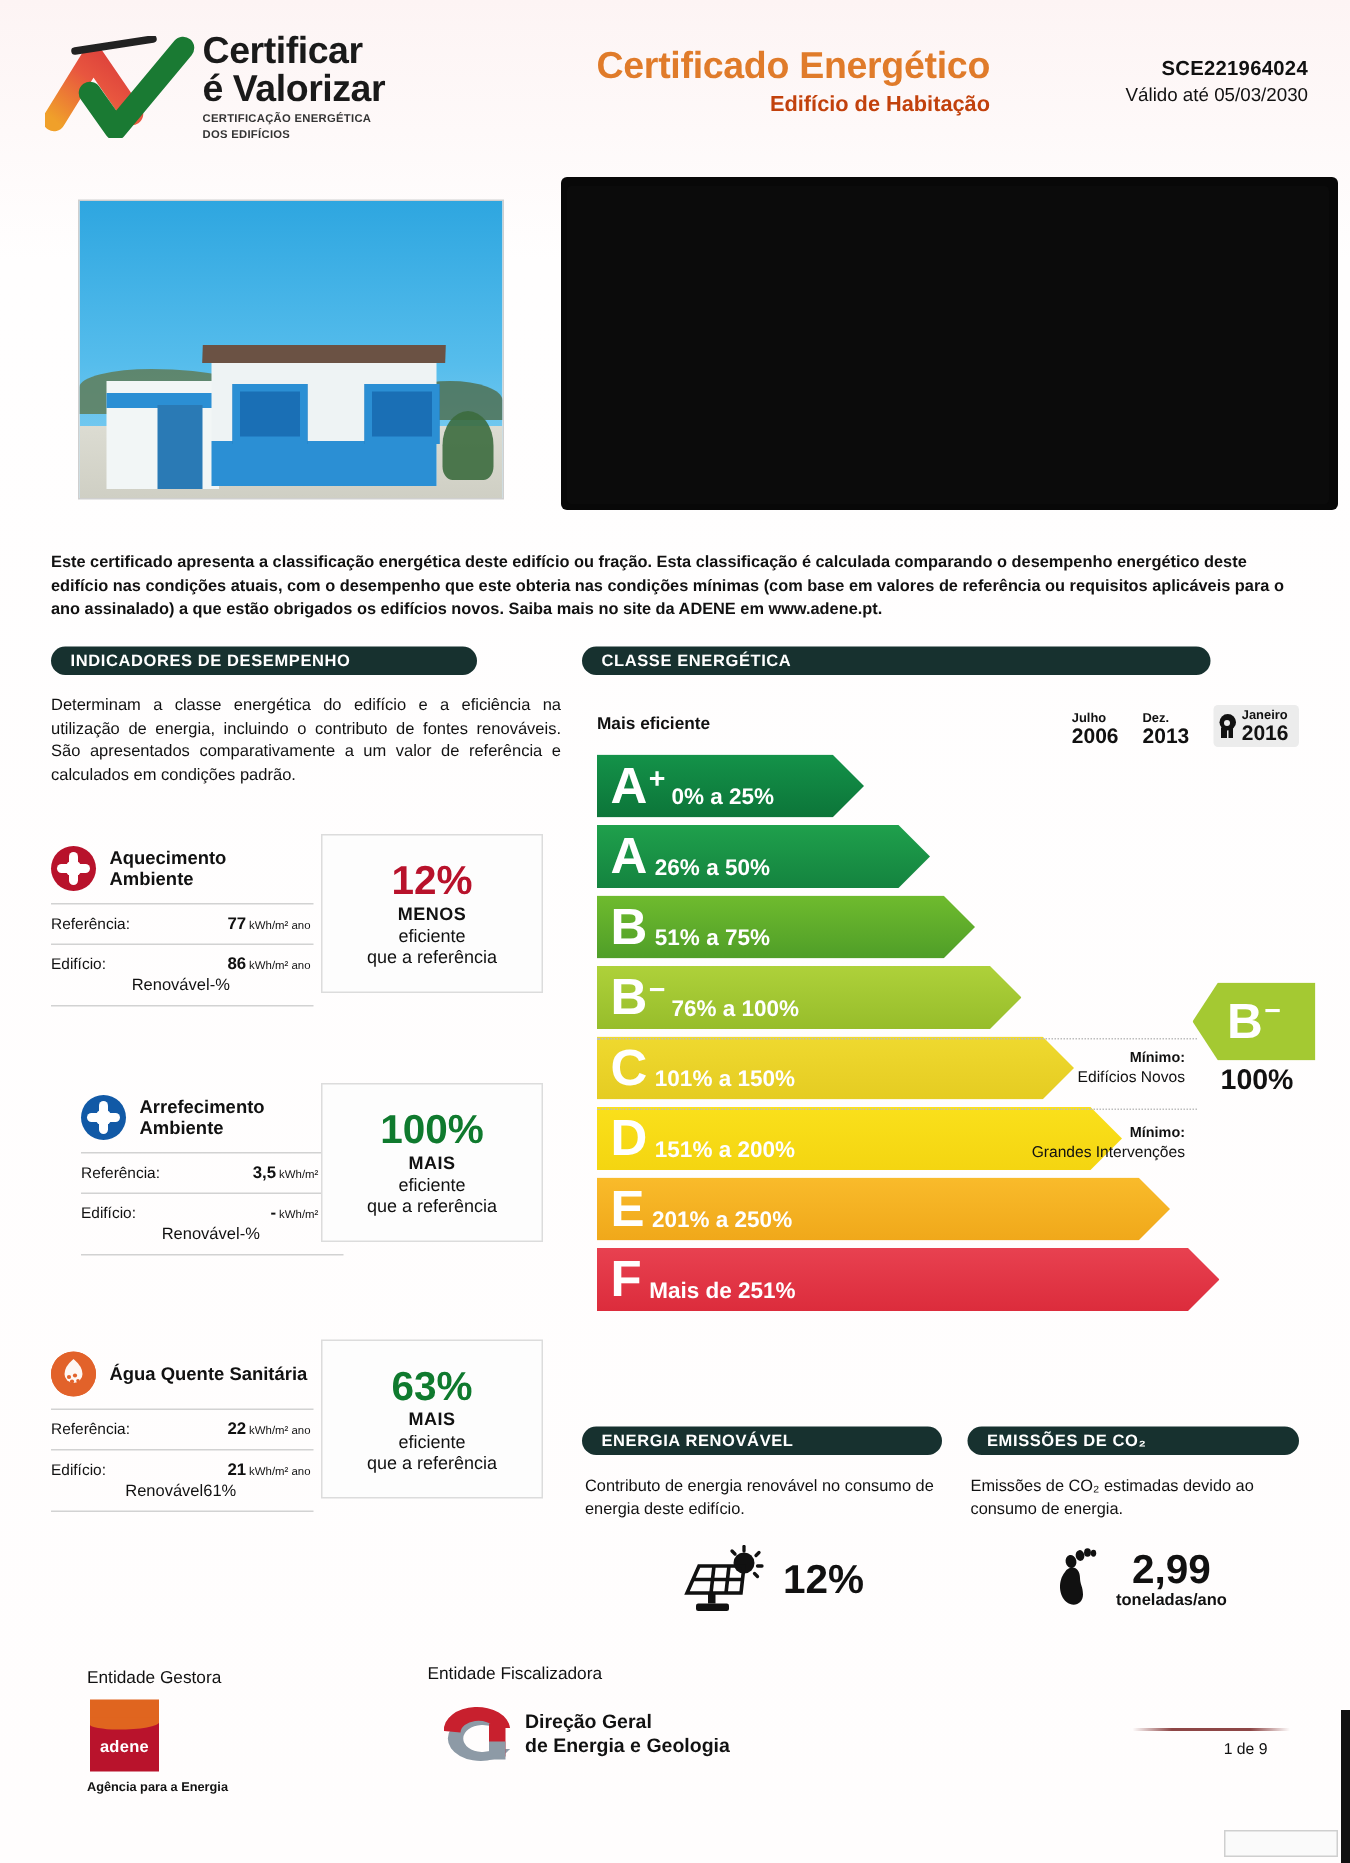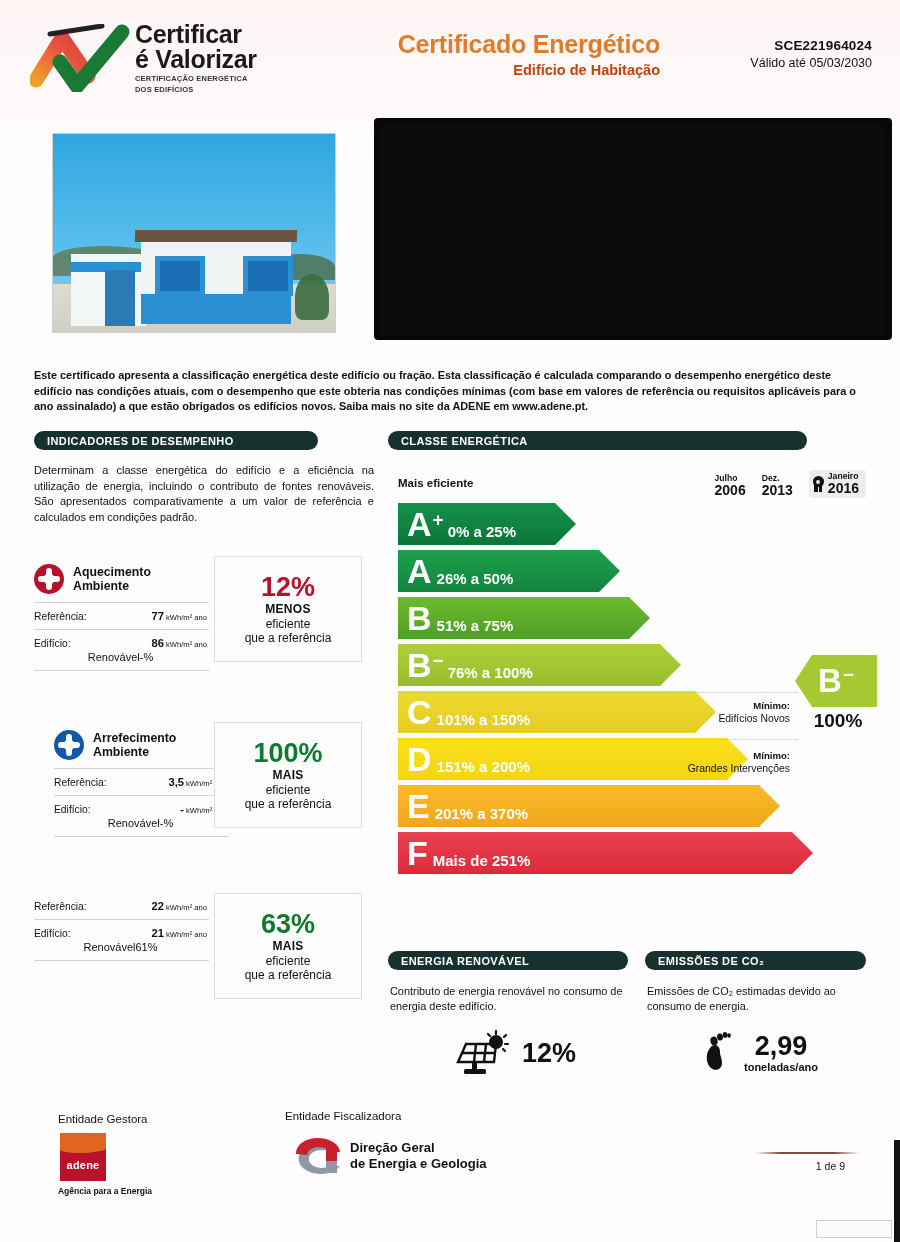--- a/index.html
+++ b/index.html
@@ -284,20 +284,33 @@
     <div class="ind-sep"></div>
   </div>
   <div class="effbox" style="left:214px;top:722px;">
     <div class="pct" style="color:#0f7a2e">100%</div>
     <div class="dir">MAIS</div>
     <div class="l3">eficiente</div>
     <div class="l4">que a referência</div>
   </div>
 
   <div class="ind" style="left:34px;top:893px;">
+    <div class="ind-head">
+      <div class="ind-ico" style="background:#e2622a">
+        <svg viewBox="0 0 30 30" width="30" height="30">
+          <circle cx="15" cy="15" r="15" fill="#e2622a"></circle>
+          <path d="M15 5 q6 5 6 10 a6 6 0 0 1 -12 0 q0 -5 6 -10z" fill="#fff" opacity=".95"></path>
+          <circle cx="12" cy="17" r="1.4" fill="#e2622a"></circle>
+          <circle cx="16" cy="16" r="1.4" fill="#e2622a"></circle>
+          <circle cx="14" cy="20" r="1.4" fill="#e2622a"></circle>
+          <circle cx="18" cy="19.5" r="1.2" fill="#e2622a"></circle>
+        </svg>
+      </div>
+      <div class="ind-title">Água Quente Sanitária</div>
+    </div>
     <div class="ind-row">
       <span class="lbl">Referência:</span>
       <span class="val"><span>22</span><span class="unit">kWh/m² ano</span></span>
     </div>
     <div class="ind-sep"></div>
     <div class="ind-row">
       <span class="lbl">Edifício:</span>
       <span class="val"><span>21</span><span class="unit">kWh/m² ano</span></span>
     </div>
     <div class="ind-rowtight">
@@ -394,21 +407,21 @@
           </span>
         <span class="rng">151% a 200%</span>
       </div>
     </div>
     <div class="barrow">
       <div class="bar" style="width:382px;background:linear-gradient(180deg,#f9bb2b 0%,#f0a81a 100%);">
         <span class="letter">
             <span>E</span>
             <span class="sup"></span>
           </span>
-        <span class="rng">201% a 370%</span>
+        <span class="rng">201% a 250%</span>
       </div>
     </div>
     <div class="barrow">
       <div class="bar" style="width:415px;background:linear-gradient(180deg,#e84150 0%,#dc2c3c 100%);">
         <span class="letter">
             <span>F</span>
             <span class="sup"></span>
           </span>
         <span class="rng">Mais de 251%</span>
       </div>

